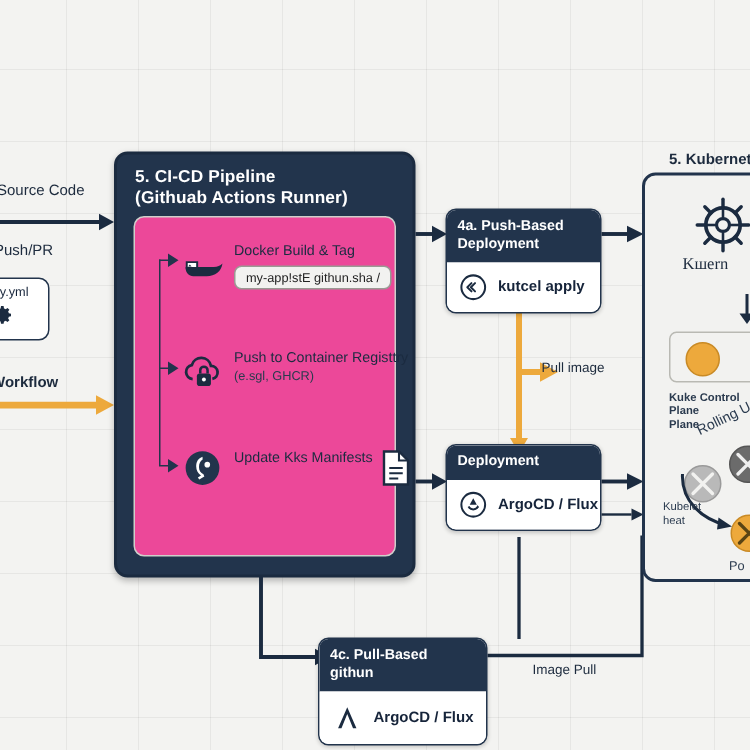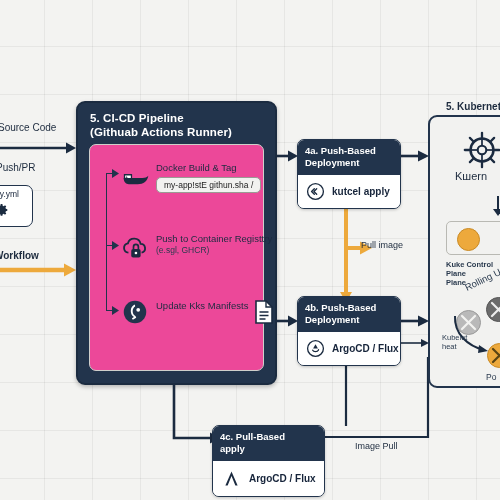--- a/index.html
+++ b/index.html
@@ -84,21 +84,21 @@
   }
   .file-chip svg{position:absolute;left:19px;top:16px;}
 
   
   .k8s{
     left:428px;top:115px;width:120px;height:273px;
     background:#f2f2f0;border:2px solid #22344c;border-radius:9px;
   }
   .k8s-title{position:absolute;left:446px;top:101px;font-size:10px;font-weight:bold;color:#1d2b3e;white-space:nowrap;}
   .k8s-wheel{position:absolute;left:461px;top:129px;}
-  .k8s-wheel-label{position:absolute;left:455px;top:170px;font-size:11px;color:#1d2b3e;white-space:nowrap;}
+  .k8s-wheel-label{position:absolute;left:455px;top:170px;font-size:11px;color:#1d2b3e;white-space:nowrap;font-family:Liberation Serif, serif;}
   .cp-box{
     position:absolute;left:446px;top:221px;width:96px;height:34px;
     background:#f2f2f0;border:1px solid #b9b9b3;border-radius:5px;
   }
   .cp-dot{position:absolute;width:21px;height:21px;border-radius:50%;background:#eda93c;border:1px solid #c98a25;top:6px;}
   .cp-label{position:absolute;left:446px;top:260px;font-size:7.5px;color:#2a3a4e;line-height:9px;font-weight:bold;}
   .rolling{
     position:absolute;left:463px;top:283px;font-size:9.5px;color:#2a3a4e;
     transform:rotate(-26deg);transform-origin:left top;white-space:nowrap;
   }
@@ -257,37 +257,36 @@
       <svg width="19" height="19" viewBox="0 0 24 24">
         <circle cx="12" cy="12" r="10" fill="none" stroke="#1b2b40" stroke-width="1.7"></circle>
         <path d="M13.5 8.5 L10 12 L13.5 15.5 M10.5 8.5 L7 12 L10.5 15.5" fill="none" stroke="#1b2b40" stroke-width="1.7" stroke-linecap="round" stroke-linejoin="round"></path>
       </svg>
       <span class="lbl">kutcel apply</span>
     </div>
   </div>
 
   <div class="node card card-4b">
     <div class="card-head">
-      <div>4b. Push-Based</div>
       <div>Deployment</div>
     </div>
     <div class="card-body">
       <svg width="19" height="19" viewBox="0 0 24 24">
         <circle cx="12" cy="12" r="10" fill="none" stroke="#1b2b40" stroke-width="1.7"></circle>
         <path d="M12 6.5 L15 12 H9 Z" fill="#1b2b40"></path>
         <path d="M8 13.5 a4.5 4.5 0 0 0 8 0" fill="none" stroke="#1b2b40" stroke-width="1.6"></path>
         <path d="M15.4 12.3 L17 14 L15 14.6 Z" fill="#1b2b40"></path>
       </svg>
       <span class="lbl">ArgoCD / Flux</span>
     </div>
   </div>
 
   <div class="node card card-4c">
     <div class="card-head">
-      <div>4c. Pull-Based apply</div>
+      <div>4c. Pull-Based githun</div>
     </div>
     <div class="card-body">
       <svg width="21" height="21" viewBox="0 0 24 24">
         <path d="M12 4 L19 20 H16.4 L12 9.2 L7.6 20 H5 Z" fill="#1b2b40"></path>
         <path d="M12 13 L14.6 19.4 H9.4 Z" fill="#fff"></path>
       </svg>
       <span class="lbl">ArgoCD / Flux</span>
     </div>
   </div>
 

